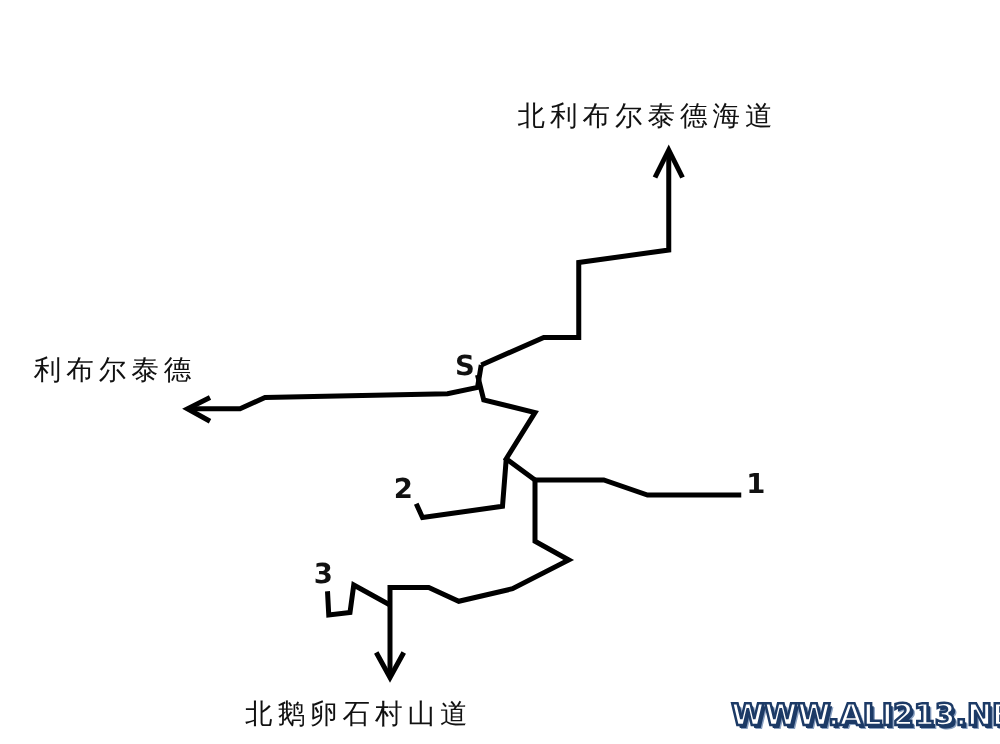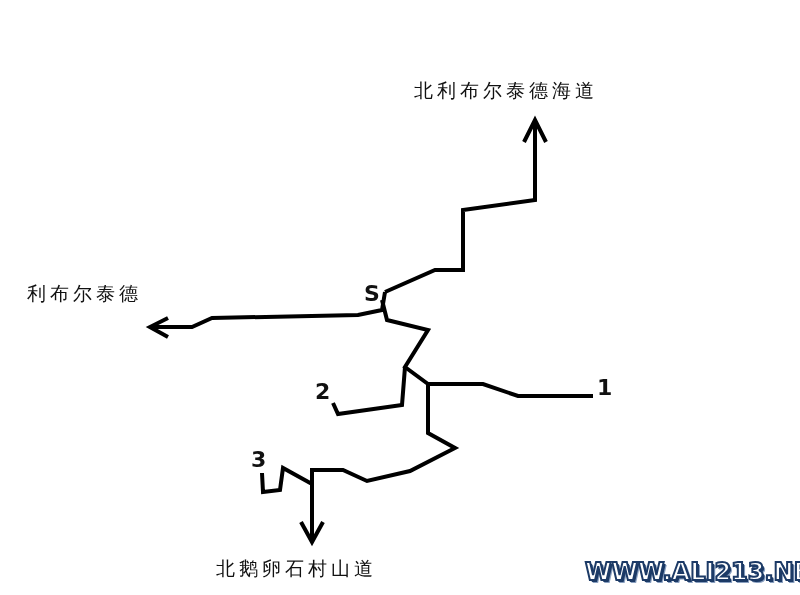--- a/index.html
+++ b/index.html
@@ -1,19 +1,19 @@
 <!DOCTYPE html>
 <html><head>
 <meta charset="utf-8">
 <style>
   html, body { margin: 0; padding: 0; background: #ffffff; }
   body { width: 800px; height: 595px; position: relative; overflow: hidden;
          font-family: "DejaVu Sans", sans-serif; }
   svg.map { position: absolute; left: 0; top: 0; width: 800px; height: 595px; }
-  .lbl { position: absolute; color: #111; font-size: 19px; letter-spacing: 4px;
+  .lbl { position: absolute; color: #111; font-size: 22px; letter-spacing: 4px;
          font-family: "DejaVu Sans", sans-serif; white-space: nowrap; }
   .num { position: absolute; color: #111; font-size: 22px; font-weight: bold;
          font-family: "DejaVu Sans", sans-serif; }
   .wm { position: absolute; left: 585px; top: 558px; font-family: "DejaVu Sans", sans-serif;
         font-weight: bold; font-size: 24px; letter-spacing: 0px; color: #ffffff;
         -webkit-text-stroke: 2px #1c3a66;
         text-shadow: 2px 2px 0 #1c3a66, 3px 3px 0 #8aa0c0; }
 </style>
 </head>
 <body>
@@ -28,20 +28,20 @@
     <polyline points="428,384 428,433 455,448 410,471 367,481 343,470 312,470 312,540"></polyline>
     <polyline points="312,484 283,468 280,490 263,492 262,473"></polyline>
     <polyline points="524,142 535,120 546,142"></polyline>
     <polyline points="168,318 150,327 168,337"></polyline>
     <polyline points="301,522 312,542 323,522"></polyline>
   </g>
 </svg>
 
 <div class="lbl" style="left:414px; top:78px;">北利布尔泰德海道</div>
 <div class="lbl" style="left:27px; top:281px;font-family:Liberation Mono, monospace;">利布尔泰德</div>
-<div class="lbl" style="left:216px; top:556px;">北鹅卵石村山道</div>
+<div class="lbl" style="left:196px; top:556px;">北鹅卵石村山道</div>
 
 <div class="num" style="left:364px; top:281px;">S</div>
 <div class="num" style="left:597px; top:375px;">1</div>
 <div class="num" style="left:315px; top:379px;">2</div>
 <div class="num" style="left:251px; top:447px;">3</div>
 
 <div class="wm">WWW.ALI213.NET</div>
 
 </body></html>

